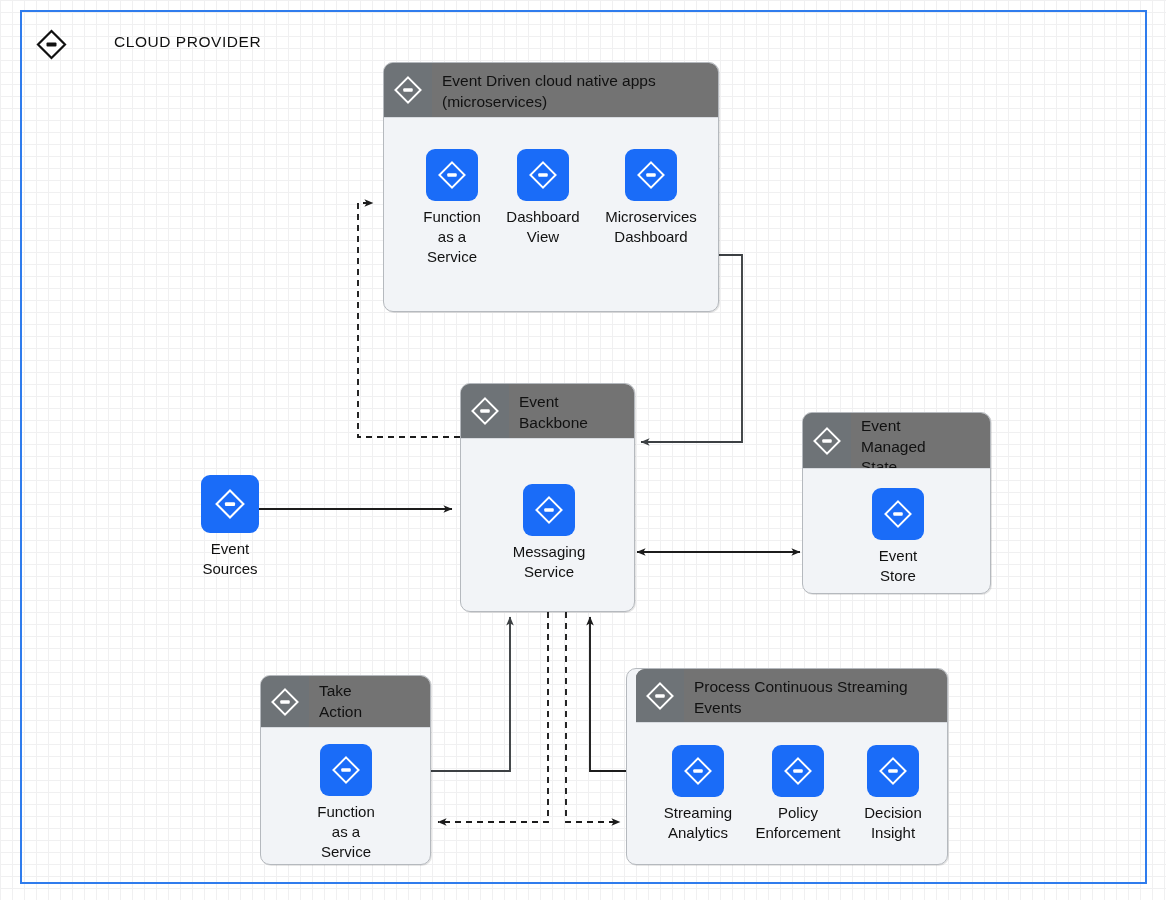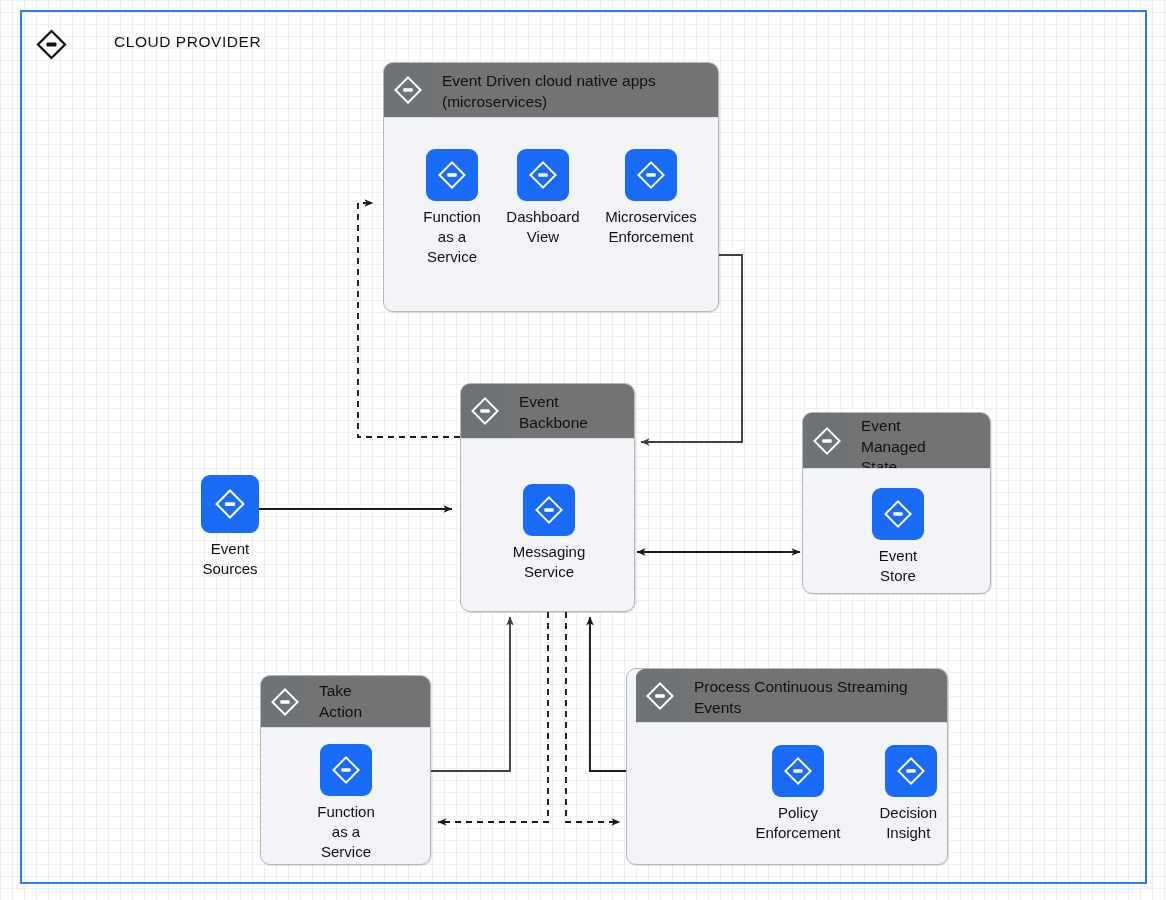--- a/index.html
+++ b/index.html
@@ -162,21 +162,21 @@
 View</div>
     </div>
     <div class="tile" style="left:208px;top:86px;width:118px;">
       <div class="tile-sq">
         <svg class="dia" width="30" height="30" viewBox="0 0 31 31">
           <path d="M15.5 2.5 L28.5 15.5 L15.5 28.5 L2.5 15.5 Z" fill="none" stroke="#ffffff" stroke-width="2"></path>
           <rect x="10.6" y="13.7" width="9.8" height="3.7" rx="1" fill="#ffffff"></rect>
         </svg>
       </div>
       <div class="tile-label">Microservices
-Enforcement</div>
+Dashboard</div>
     </div>
   </div>
 
   <div class="group" style="left:460px;top:383px;width:175px;height:229px;">
     <div class="group-header" style="height:55px;">
       <div class="hdr-icon-wrap">
         <svg class="dia" width="30" height="30" viewBox="0 0 31 31">
           <path d="M15.5 2.5 L28.5 15.5 L15.5 28.5 L2.5 15.5 Z" fill="none" stroke="#ffffff" stroke-width="2"></path>
           <rect x="10.6" y="13.7" width="9.8" height="3.7" rx="1" fill="#ffffff"></rect>
         </svg>
@@ -247,31 +247,41 @@
   <div class="group" style="left:626px;top:668px;width:322px;height:197px;padding-left:9px;">
     <div class="group-header" style="height:54px;">
       <div class="hdr-icon-wrap">
         <svg class="dia" width="30" height="30" viewBox="0 0 31 31">
           <path d="M15.5 2.5 L28.5 15.5 L15.5 28.5 L2.5 15.5 Z" fill="none" stroke="#ffffff" stroke-width="2"></path>
           <rect x="10.6" y="13.7" width="9.8" height="3.7" rx="1" fill="#ffffff"></rect>
         </svg>
       </div>
       <div class="group-title top">Process Continuous Streaming Events</div>
     </div>
+    <div class="tile" style="left:26px;top:76px;width:90px;">
+      <div class="tile-sq">
+        <svg class="dia" width="30" height="30" viewBox="0 0 31 31">
+          <path d="M15.5 2.5 L28.5 15.5 L15.5 28.5 L2.5 15.5 Z" fill="none" stroke="#ffffff" stroke-width="2"></path>
+          <rect x="10.6" y="13.7" width="9.8" height="3.7" rx="1" fill="#ffffff"></rect>
+        </svg>
+      </div>
+      <div class="tile-label">Streaming
+Analytics</div>
+    </div>
     <div class="tile" style="left:116px;top:76px;width:110px;">
       <div class="tile-sq">
         <svg class="dia" width="30" height="30" viewBox="0 0 31 31">
           <path d="M15.5 2.5 L28.5 15.5 L15.5 28.5 L2.5 15.5 Z" fill="none" stroke="#ffffff" stroke-width="2"></path>
           <rect x="10.6" y="13.7" width="9.8" height="3.7" rx="1" fill="#ffffff"></rect>
         </svg>
       </div>
       <div class="tile-label">Policy
 Enforcement</div>
     </div>
-    <div class="tile" style="left:222px;top:76px;width:88px;align-items:flex-end;">
+    <div class="tile" style="left:222px;top:76px;width:88px;">
       <div class="tile-sq">
         <svg class="dia" width="30" height="30" viewBox="0 0 31 31">
           <path d="M15.5 2.5 L28.5 15.5 L15.5 28.5 L2.5 15.5 Z" fill="none" stroke="#ffffff" stroke-width="2"></path>
           <rect x="10.6" y="13.7" width="9.8" height="3.7" rx="1" fill="#ffffff"></rect>
         </svg>
       </div>
       <div class="tile-label">Decision
 Insight</div>
     </div>
   </div>

